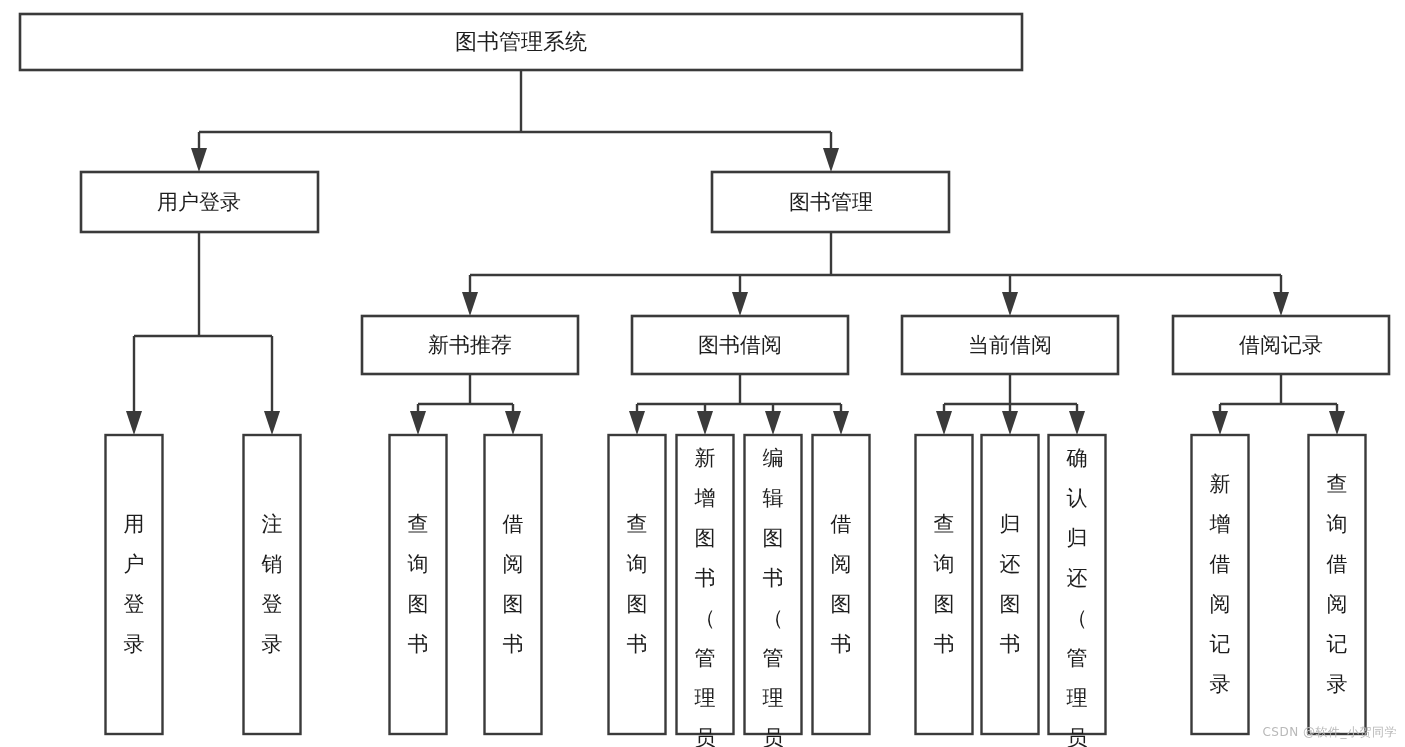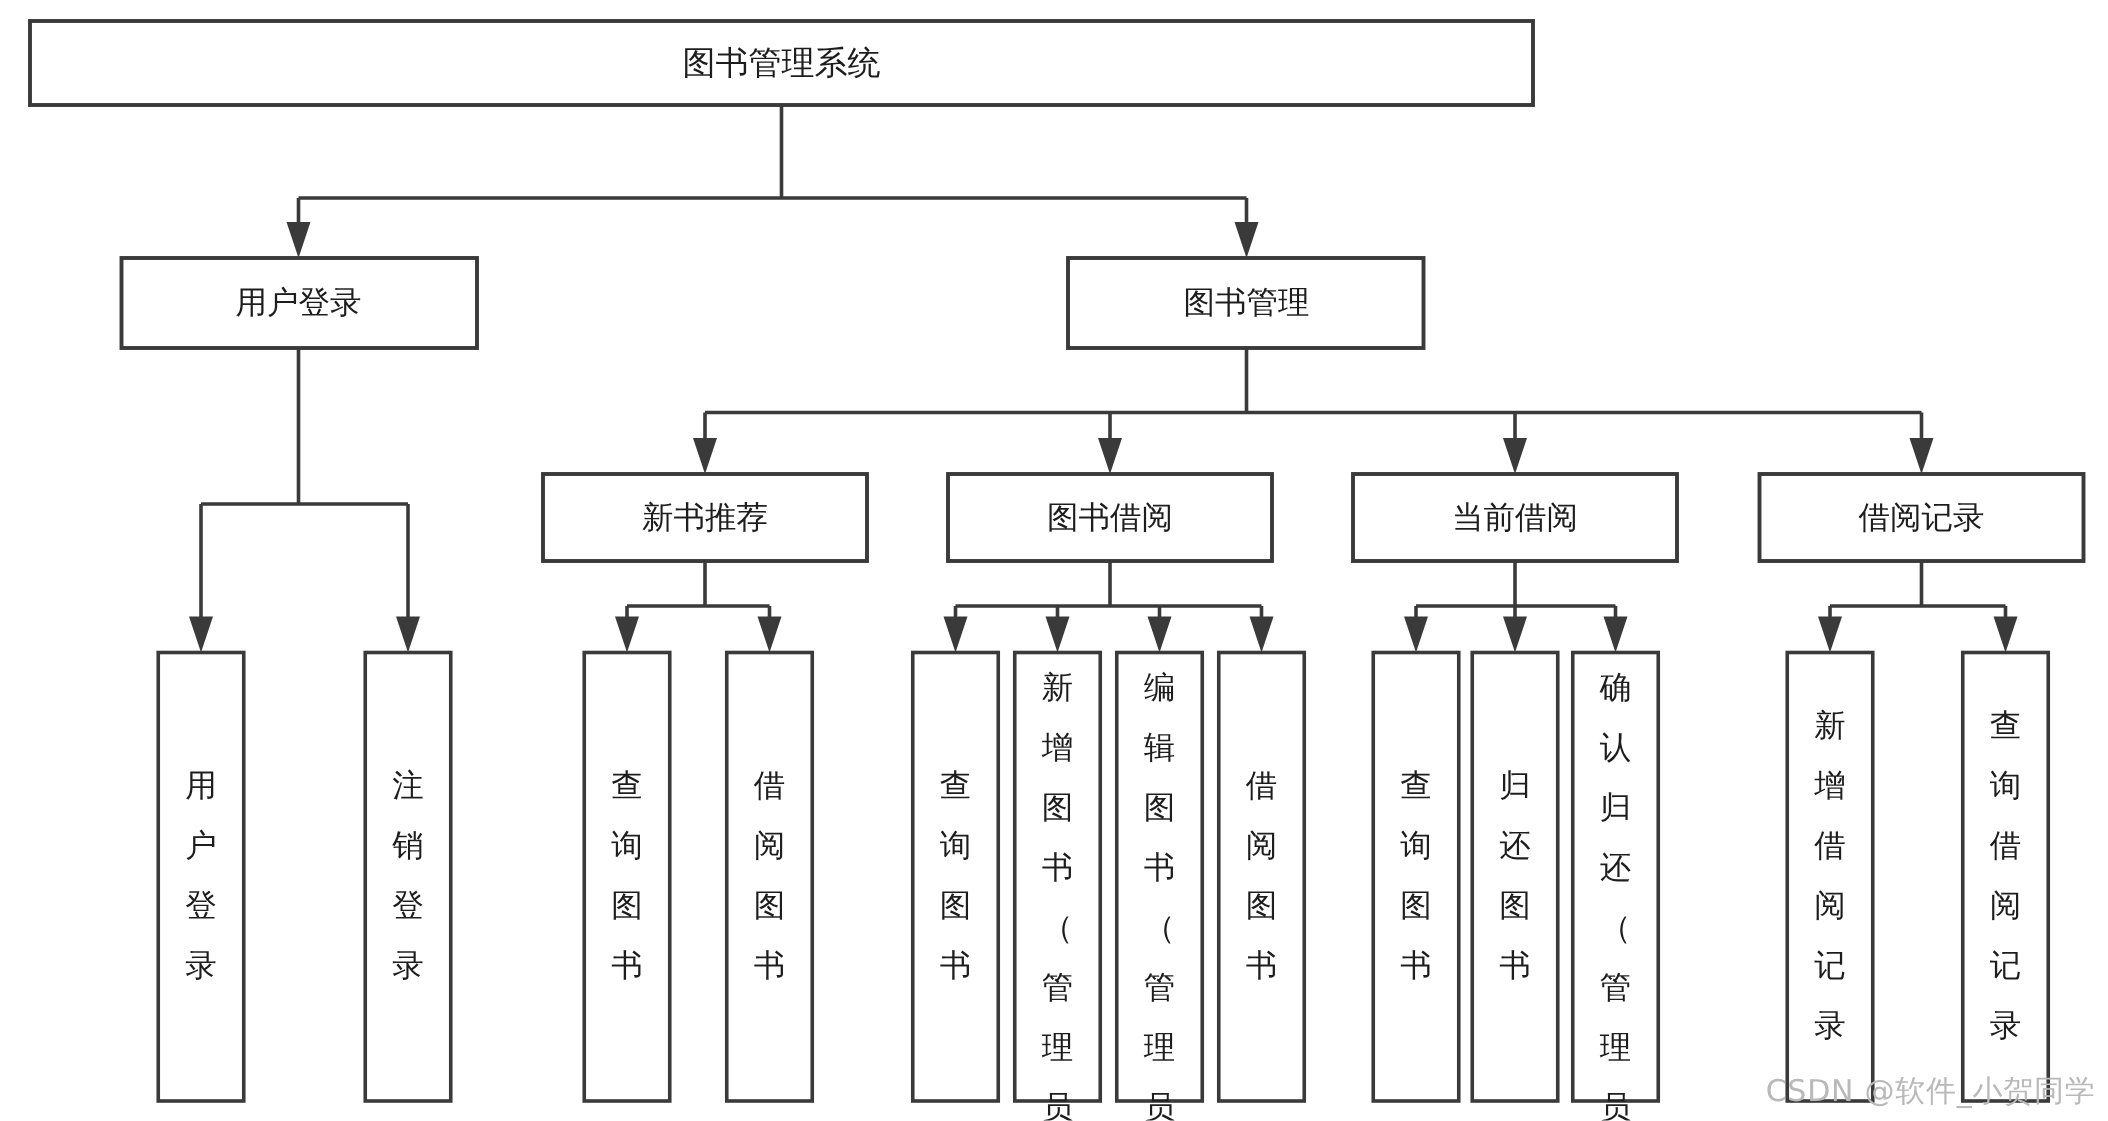--- a/index.html
+++ b/index.html
@@ -62,21 +62,21 @@
     font-family: "DejaVu Sans", "Liberation Sans", sans-serif;
     font-size: 21px;
     text-anchor: middle;
     dominant-baseline: middle;
   }
   .watermark {
     position: absolute;
     right: 8px;
     bottom: 6px;
     font-family: "DejaVu Sans", "Liberation Sans", sans-serif;
-    font-size: 20px;
+    font-size: 12px;
     color: #b9b9b9;
     letter-spacing: 0.5px;
     white-space: nowrap;
     user-select: none;
   }
 </style>
 </head>
 <body>
 
 <div id="diagram-root">

